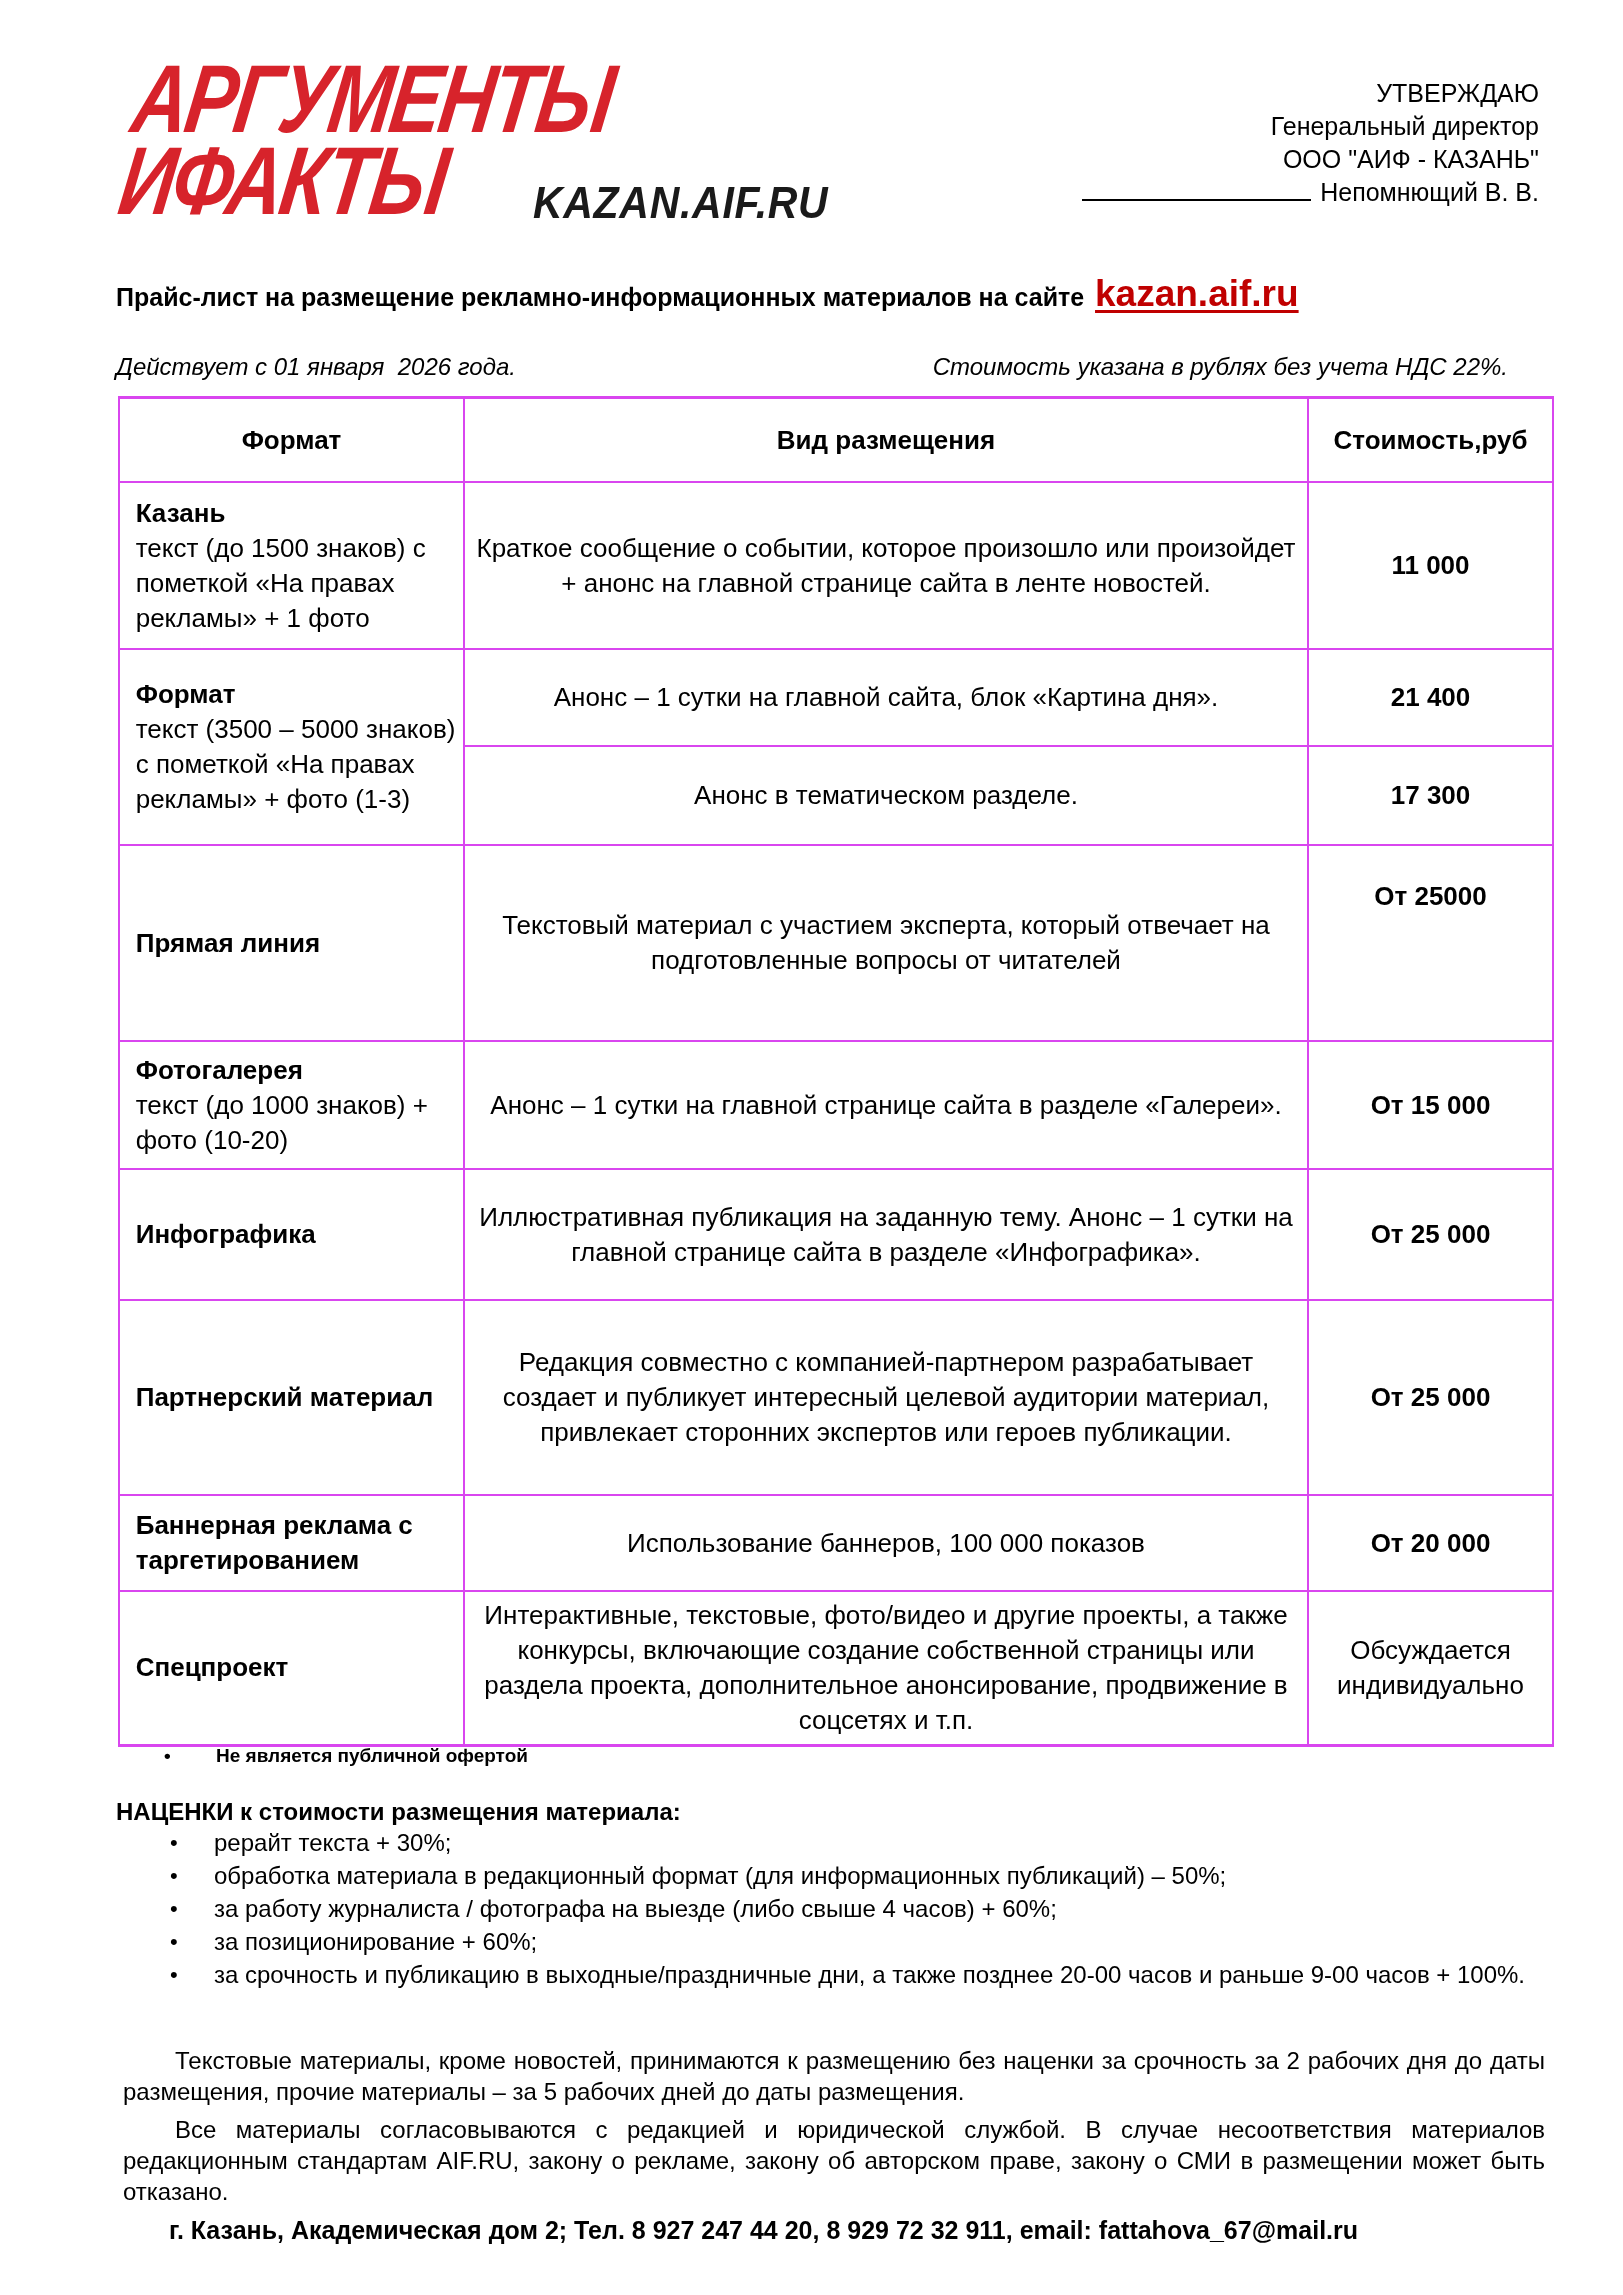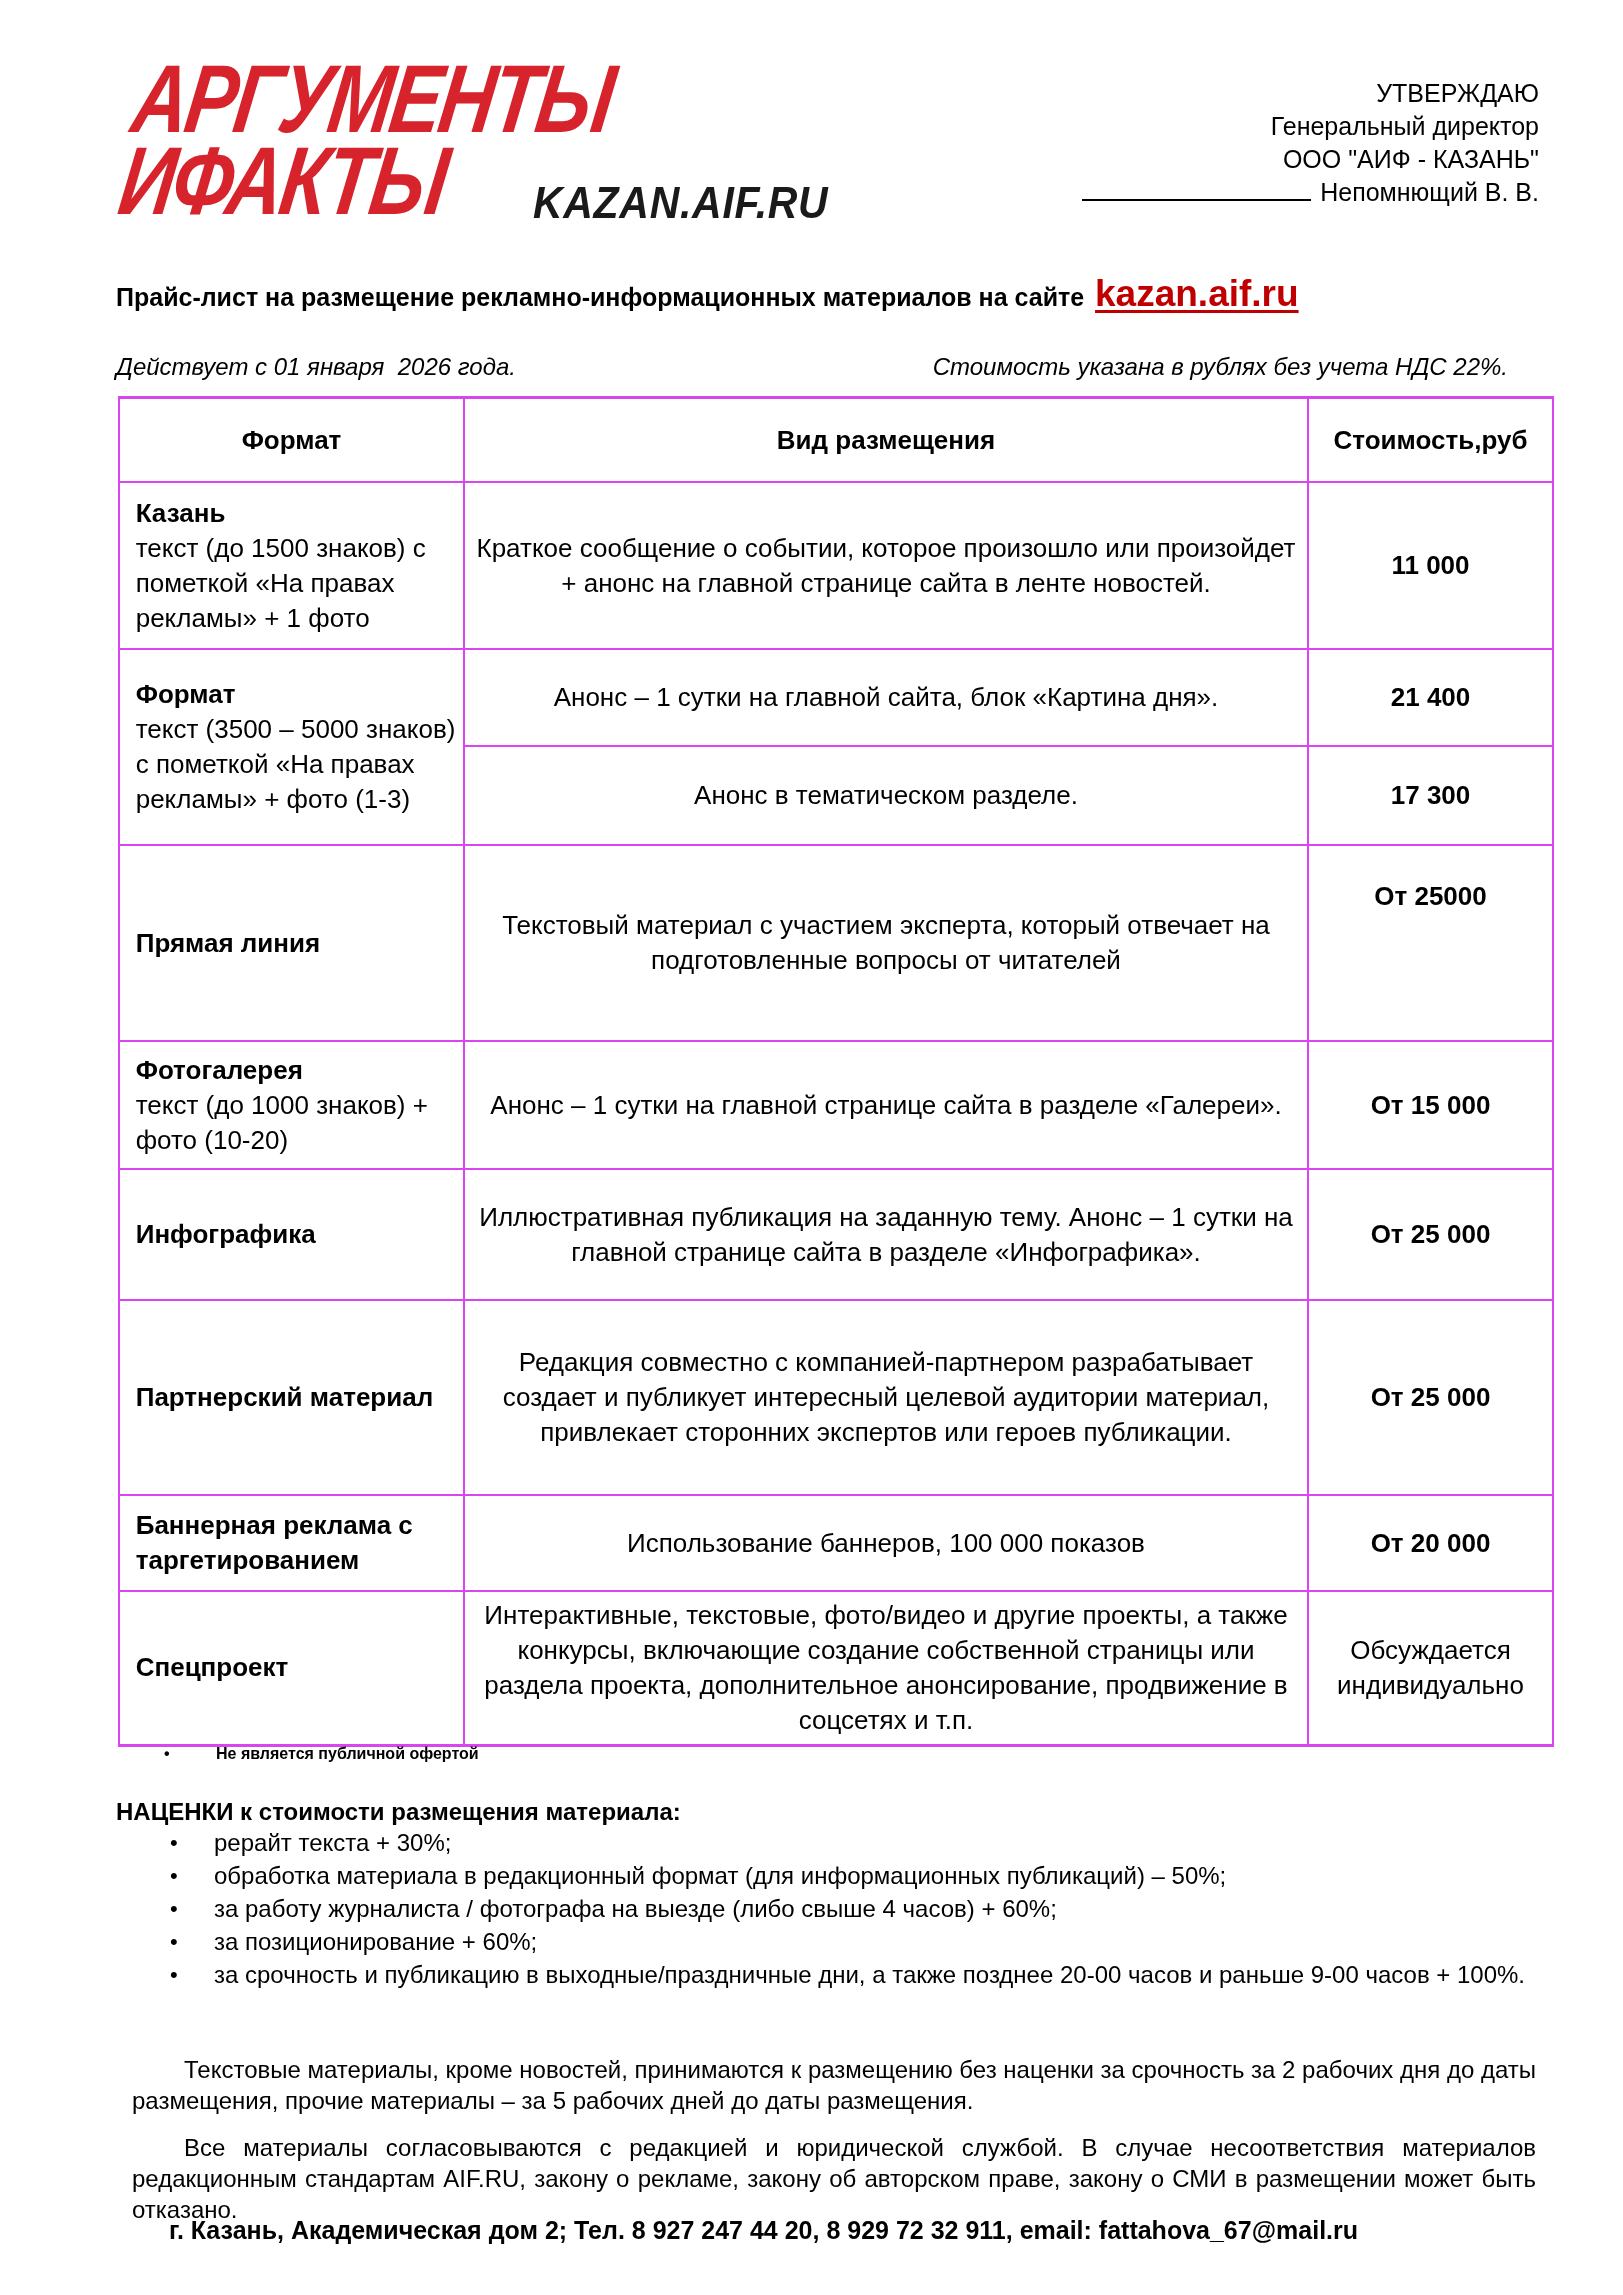--- a/index.html
+++ b/index.html
@@ -36,31 +36,31 @@
   .ptable thead th { height: 82px; text-align: center; font-weight: 700; border-top-width: 3.3px; }
   .ptable td.fmt { text-align: left; padding-left: 15.7px; }
   .ptable td.desc { text-align: center; }
   .ptable td.price { text-align: center; font-weight: 700; }
   .ptable td.price.top { vertical-align: top; padding-top: 33px; border-radius: 15px; }
   .ptable td.price.normal { font-weight: 400; }
   .fmt .fmt-title { font-weight: 700; display: block; }
   .fmt .fmt-sub { display: block; font-weight: 400; }
   .ptable tbody tr.last td { border-bottom-width: 3.3px; }
 
-  .note { left: 164px; top: 1745px; font-size: 16px; font-weight: 700; }
+  .note { left: 164px; top: 1745px; font-size: 19px; font-weight: 700; }
   .note::before { content: "•"; position: absolute; left: 0px; }
   .note span { margin-left: 52px; }
 
   .surcharge-title { left: 116px; top: 1798px; font-size: 24px; font-weight: 700; }
   .surcharge-list { left: 116px; top: 1826px; width: 1436px; font-size: 24px; line-height: 33px; margin: 0; padding: 0; list-style: none; }
   .surcharge-list li { position: relative; padding-left: 98px; }
   .surcharge-list li::before { content: "•"; position: absolute; left: 54px; top: 0; font-size: 22px; }
 
   .paras { left: 116px; top: 2038px; width: 1436px; font-size: 24px; line-height: 31px; text-align: justify; }
-  .paras p { margin: 16px; text-indent: 52px; }
+  .paras p { margin: 7px; text-indent: 52px; }
 
   .footer { left: 169px; top: 2216px; font-size: 25px; font-weight: 700; white-space: nowrap; }
 </style>
 </head>
 <body>
 
 <div class="abs logo">
   <div class="logo-line logo-l1">АРГУМЕНТЫ</div>
   <div class="logo-line logo-l2">ИФАКТЫ</div>
   <div class="logo-site">KAZAN.AIF.RU</div>

